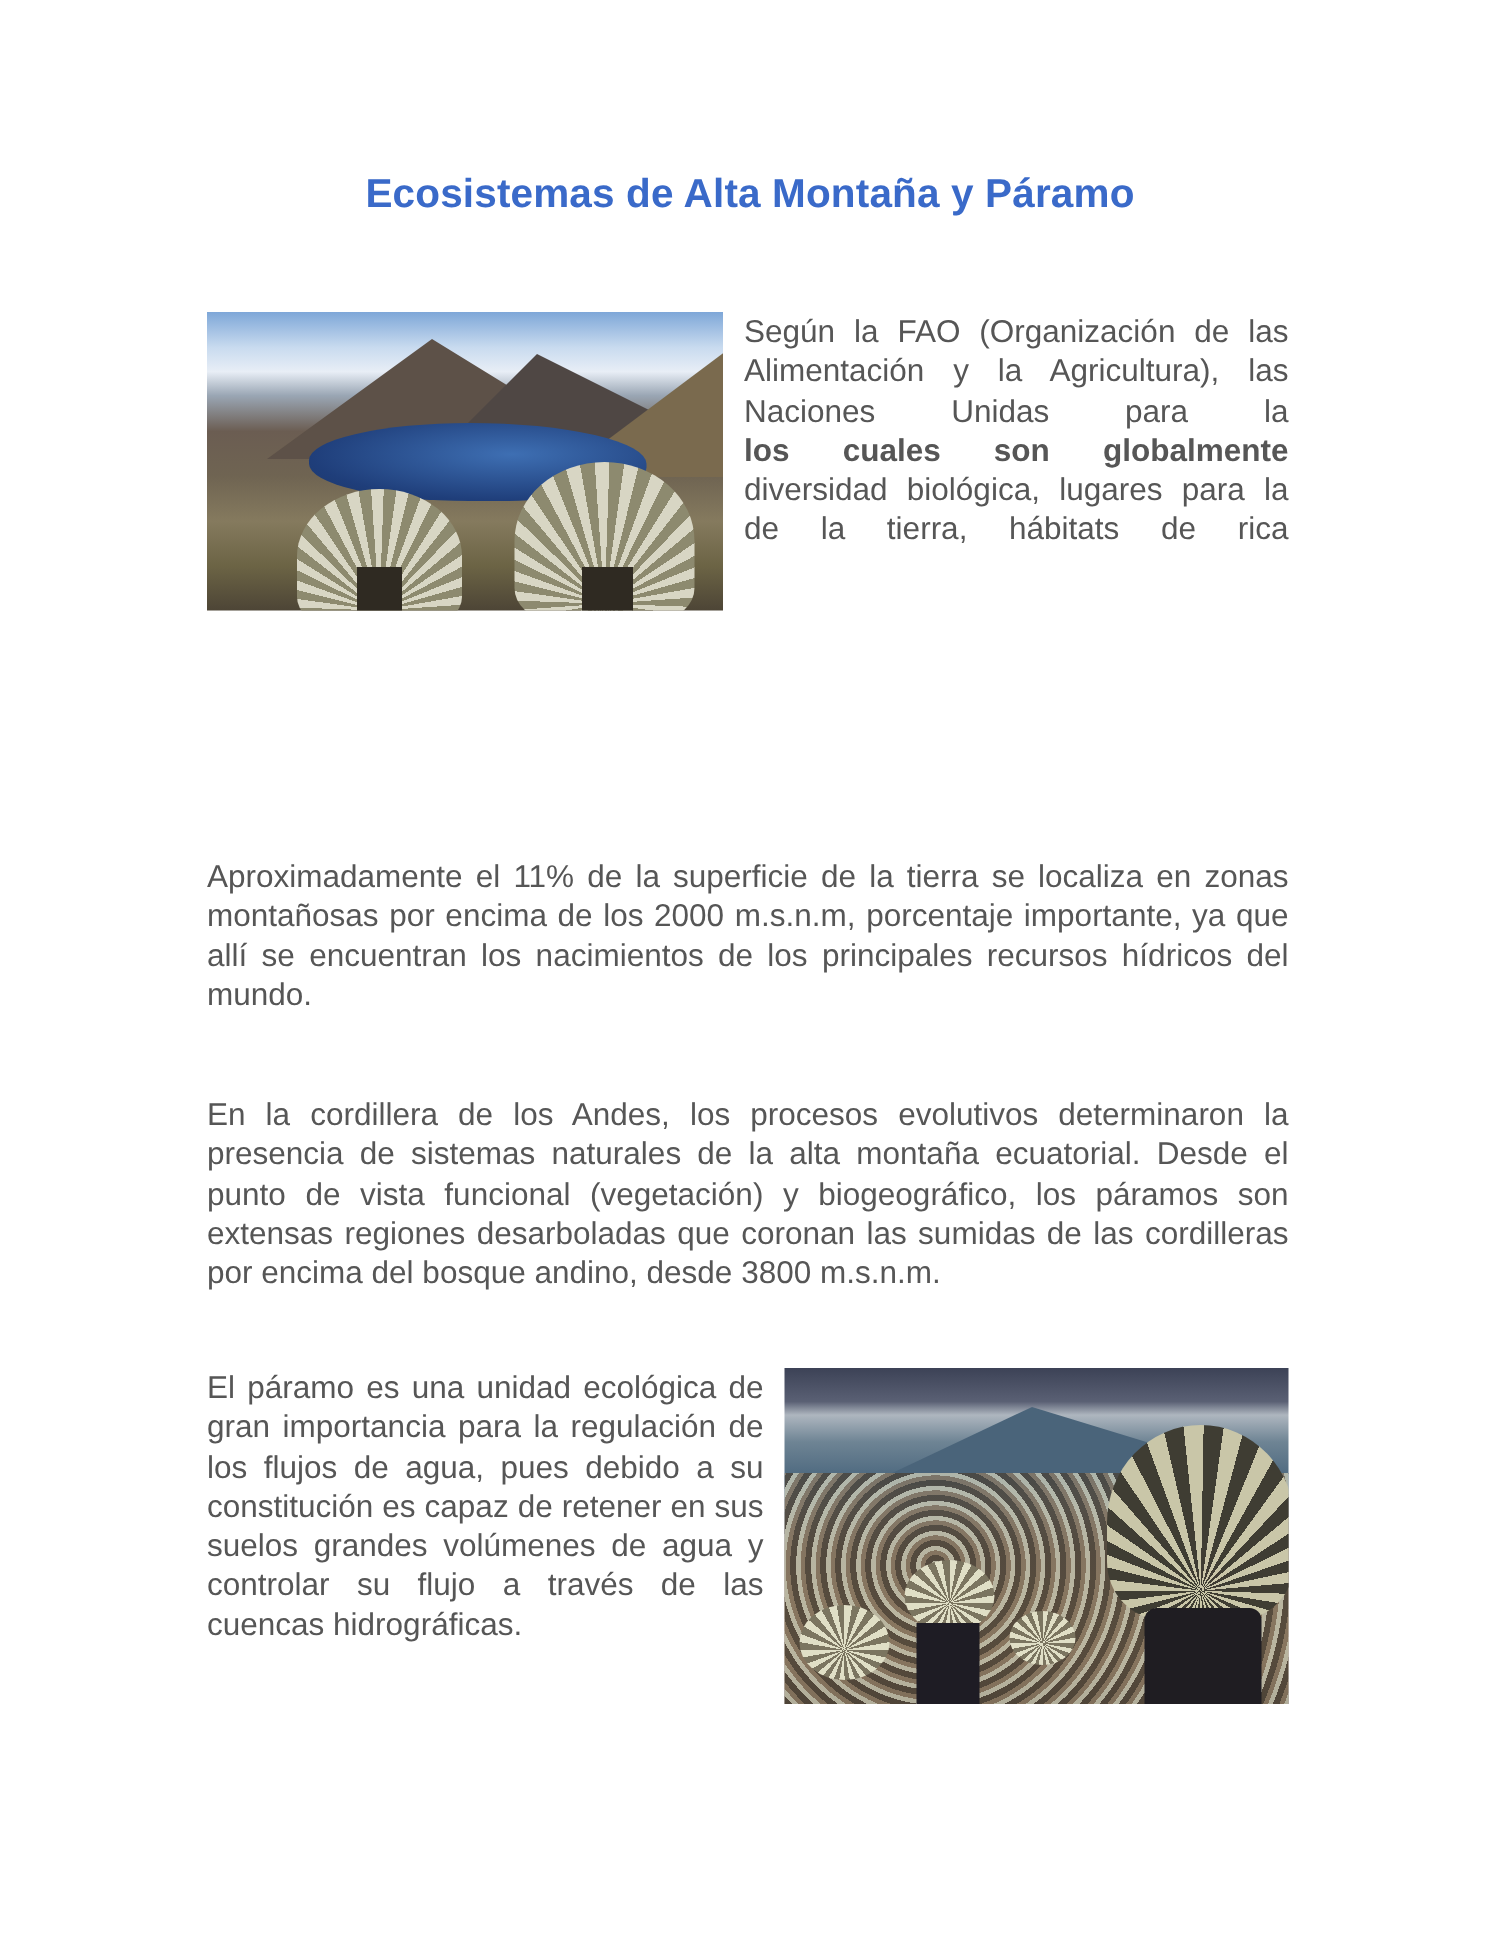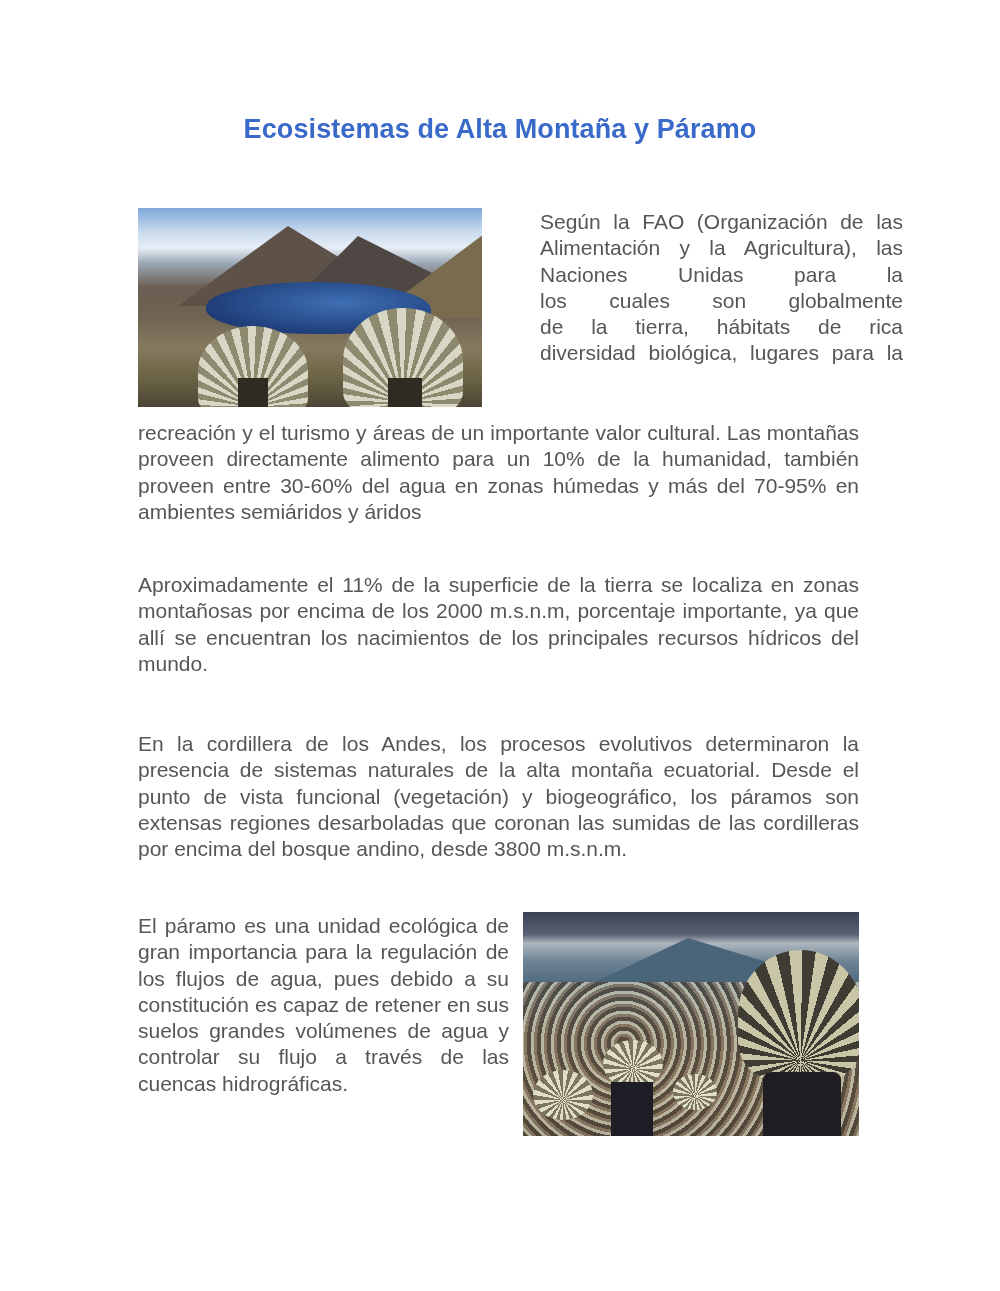--- a/index.html
+++ b/index.html
@@ -66,30 +66,29 @@
     <div class="mtn1"></div>
     <div class="mtn2"></div>
     <div class="mtn3"></div>
     <div class="lake"></div>
     <div class="plant p1"></div>
     <div class="plant p2"></div>
     <div class="trunk t1"></div>
     <div class="trunk t2"></div>
   </div>
 
-  <div class="para" style="left:496px; top:209px; width:363px;margin-left:44px;">
+  <div class="para" style="left:496px; top:209px; width:363px;">
     <div style="text-align:justify; text-align-last:justify;">Según la FAO (Organización de las</div>
     <div style="text-align:justify; text-align-last:justify;">Alimentación y la Agricultura), las</div>
     <div style="text-align:justify; text-align-last:justify;">Naciones Unidas para la</div>
-    <div style="text-align:justify; text-align-last:justify;">los cuales son globalmente</div>
+    <div style="text-align:justify; text-align-last:justify;font-weight:bold;">los cuales son globalmente</div>
+    <div style="text-align:justify; text-align-last:justify;">diversidad biológica, lugares para la</div>
     <div style="text-align:justify; text-align-last:justify;">de la tierra, hábitats de rica</div>
-    <div style="text-align:justify; text-align-last:justify;">diversidad biológica, lugares para la</div>
   </div>
 
-  <p class="para" style="top:420px;">recreación y el turismo y áreas de un importante valor cultural. Las montañas proveen directamente alimento para un 10% de la humanidad, también proveen entre 30-60% del agua en zonas húmedas y más del 70-95% en ambientes semiáridos y áridos</p>
 
   <p class="para" style="top:572px;">Aproximadamente el 11% de la superficie de la tierra se localiza en zonas montañosas por encima de los 2000 m.s.n.m, porcentaje importante, ya que allí se encuentran los nacimientos de los principales recursos hídricos del mundo.</p>
 
   <p class="para" style="top:731px;">En la cordillera de los Andes, los procesos evolutivos determinaron la presencia de sistemas naturales de la alta montaña ecuatorial. Desde el punto de vista funcional (vegetación) y biogeográfico, los páramos son extensas regiones desarboladas que coronan las sumidas de las cordilleras por encima del bosque andino, desde 3800 m.s.n.m.</p>
 
   <p class="para" style="top:913px; width:371px;">El páramo es una unidad ecológica de gran importancia para la regulación de los flujos de agua, pues debido a su constitución es capaz de retener en sus suelos grandes volúmenes de agua y controlar su flujo a través de las cuencas hidrográficas.</p>
 
   <div class="fig photo2">
     <div class="hill"></div>
     <div class="field"></div>

